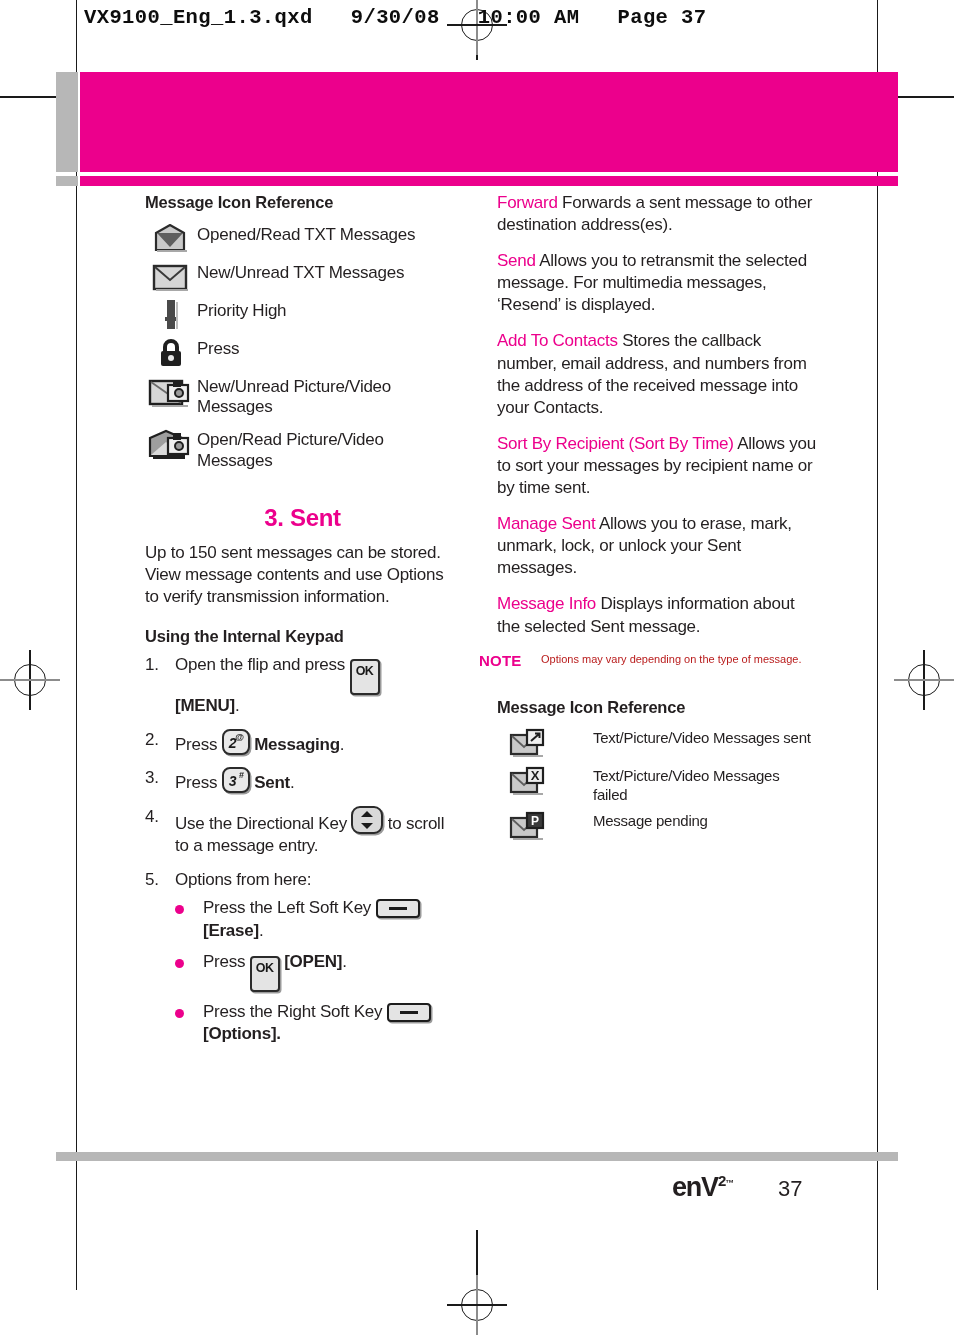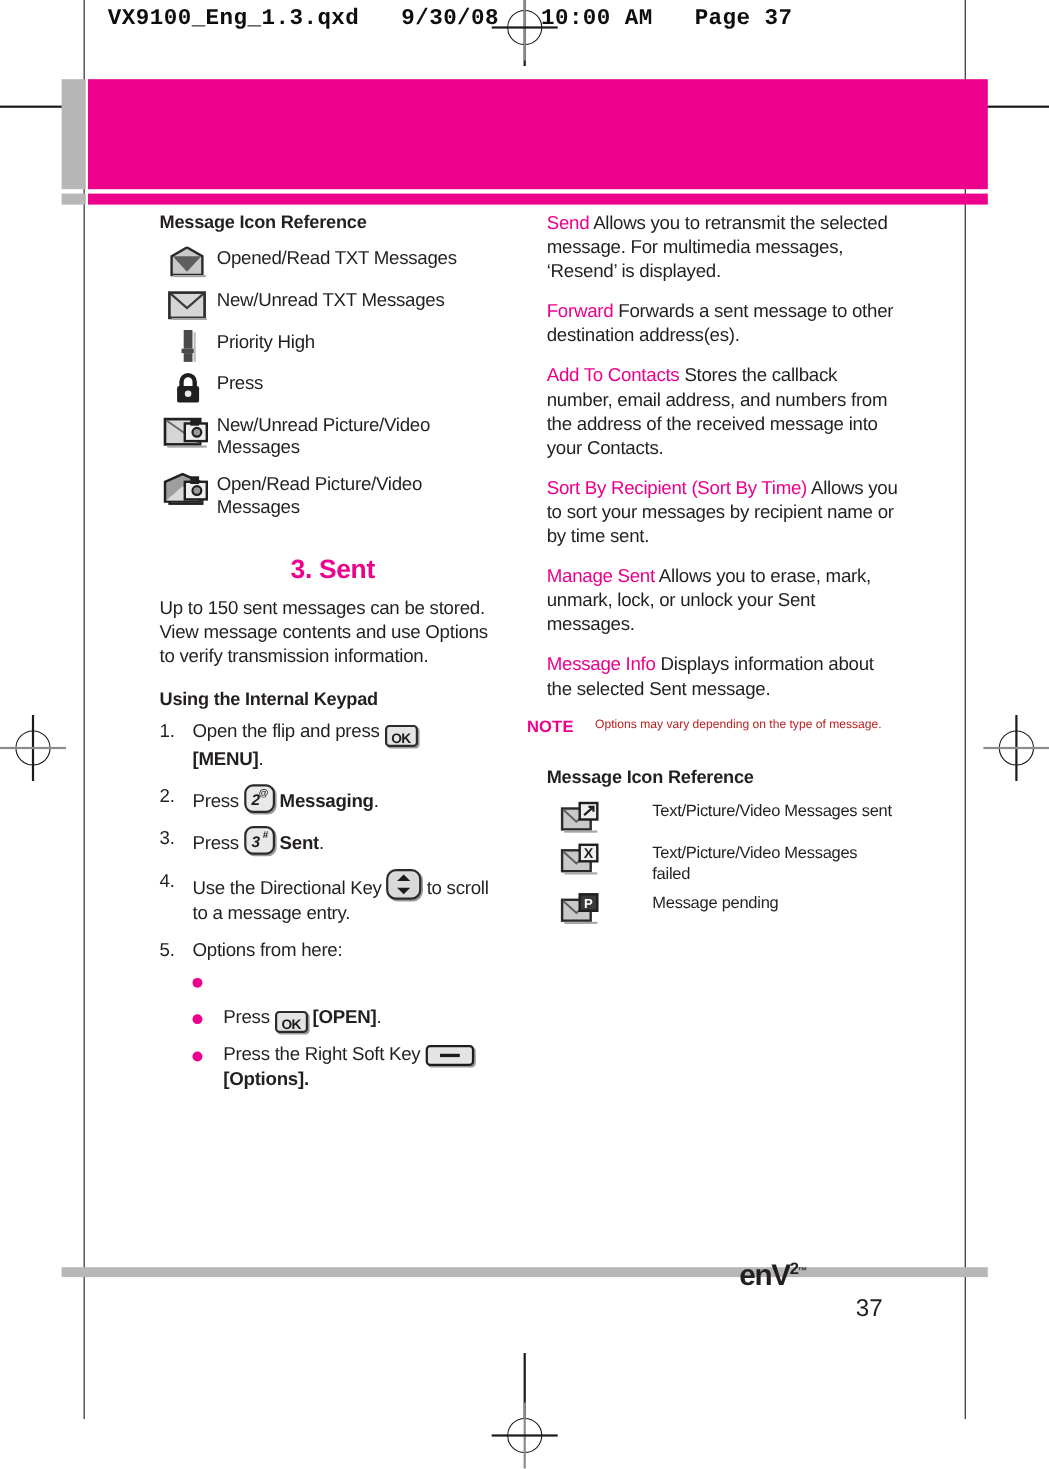--- a/index.html
+++ b/index.html
@@ -22,21 +22,21 @@
   .regmark { position:absolute; width:60px; height:60px; }
   .regmark .circ { position:absolute; left:14px; top:14px; width:32px; height:32px;
                    border:1.3px solid #1a1a1a; border-radius:50%; }
   .regmark .vl { position:absolute; left:29.3px; top:0; width:1.4px; height:60px; background:#1a1a1a; }
   .regmark .hl { position:absolute; top:29.3px; left:0; height:1.4px; width:60px; background:#8c8c8c; }
   .regmark.gray .vl { background:#8c8c8c; }
   .regmark.gray .hl { background:#1a1a1a; }
 
   
   .fileline {
-    position:absolute; left:98px; top:6px;
+    position:absolute; left:84px; top:6px;
     font-family:"Liberation Mono", monospace;
     font-size:20.5px; font-weight:700; letter-spacing:0.4px;
     color:#0d0d0d; white-space:pre;
   }
 
   
   .banner-tab { position:absolute; left:56px; top:72px; width:22px; height:100px; background:#b7b7b7; }
   .banner { position:absolute; left:80px; top:72px; width:818px; height:100px; background:#ec008c; }
   .banner-rule-tab { position:absolute; left:56px; top:176px; width:22px; height:10px; background:#b7b7b7; }
   .banner-rule { position:absolute; left:80px; top:176px; width:818px; height:10px; background:#ec008c; }
@@ -79,21 +79,21 @@
   ol.steps > li .num { flex:0 0 30px; }
   ol.steps > li .txt { flex:1; }
   ul.bullets { list-style:none; margin:6px 0 0 0; padding:0; }
   ul.bullets > li { display:flex; margin-bottom:9px; font-size:17px; line-height:1.32; }
   ul.bullets > li .dot { flex:0 0 28px; padding-top:1px; }
   ul.bullets > li .dot span { display:inline-block; width:9px; height:9px; border-radius:50%;
                               background:#ec008c; vertical-align:middle; }
 
   
   .key { display:inline-block; vertical-align:-5px; }
-  .key-ok { width:30px; height:20px; border:2.2px solid #2b2b2b; border-radius:4px;
+  .key-ok { width:30px; height:36px; border:2.2px solid #2b2b2b; border-radius:4px;
             background:#e4e4e4; font-size:12.5px; font-weight:700; line-height:20px;
             text-align:center; color:#1a1a1a; letter-spacing:-0.5px;
             box-shadow:1.5px 1.5px 0 #9a9a9a; }
   .key-num { position:relative; width:28px; height:26px; border:2.2px solid #2b2b2b;
              border-radius:8px; background:#e9e9e9; box-shadow:1.5px 1.5px 0 #9a9a9a; }
   .key-num .d { position:absolute; left:5px; top:3px; font-size:14px; font-weight:700;
                 font-style:italic; color:#1a1a1a; }
   .key-num .s { position:absolute; right:4px; top:1px; font-size:9px; font-weight:700;
                 color:#1a1a1a; }
   .key-dir { position:relative; width:32px; height:28px; border:2.4px solid #2b2b2b;
@@ -112,21 +112,21 @@
   svg.glyph { display:block; }
 
   
   .note { display:flex; margin:14px 0 0 -18px; }
   .note .nlabel { flex:0 0 62px; font-size:15px; font-weight:700; color:#ec008c;
                   letter-spacing:0.2px; }
   .note .ntext { flex:1; font-size:11px; line-height:1.32; color:#b91c1c; }
 
   
   .footer-rule { position:absolute; left:56px; top:1152px; width:842px; height:9px; background:#b7b7b7; }
-  .footer-logo { position:absolute; left:672px; top:1144px; font-size:27px; font-weight:700;
+  .footer-logo { position:absolute; left:672px; top:1172px; font-size:27px; font-weight:700;
                  letter-spacing:-1.2px; color:#231f20; }
   .footer-logo .sup { font-size:15px; vertical-align:super; font-weight:700; }
   .footer-logo .tm { font-size:9px; vertical-align:super; }
   .footer-page { position:absolute; left:778px; top:1176px; font-size:22px; color:#231f20; }
 </style>
 </head>
 <body>
 
 <div class="pagebox"></div>
 <div class="hairline-h" style="left:0;top:96px;width:60px;"></div>
@@ -262,38 +262,39 @@
       <span class="txt"><span>Use the Directional Key </span><span class="key key-dir"><span class="tri up"></span><span class="tri dn"></span></span><span> to scroll to a message entry.</span></span>
     </li>
     <li style="display:block;">
       <div style="display:flex;">
         <span class="num">5.</span>
         <span class="txt">Options from here:</span>
       </div>
       <ul class="bullets" style="margin-left:30px;">
         <li>
           <span class="dot"><span></span></span>
+          <span><span>Press the Left Soft Key </span><span class="key key-soft"><span class="bar"></span></span><br><span class="bold">[Erase]</span><span>.</span></span>
         </li>
         <li>
           <span class="dot"><span></span></span>
           <span><span>Press </span><span class="key key-ok">OK</span> <span class="bold">[OPEN]</span><span>.</span></span>
         </li>
         <li>
           <span class="dot"><span></span></span>
           <span><span>Press the Right Soft Key </span><span class="key key-soft"><span class="bar"></span></span><br><span class="bold">[Options].</span></span>
         </li>
       </ul>
     </li>
   </ol>
 </div>
 
 <div class="col col-right">
 
+  <p class="body"><span class="magenta">Forward</span><span> Forwards a sent message to other destination address(es).</span></p>
   <p class="body"><span class="magenta">Send</span><span> Allows you to retransmit the selected message. For multimedia messages, ‘Resend’ is displayed.</span></p>
-  <p class="body"><span class="magenta">Forward</span><span> Forwards a sent message to other destination address(es).</span></p>
   <p class="body"><span class="magenta">Add To Contacts</span><span> Stores the callback number, email address, and numbers from the address of the received message into your Contacts.</span></p>
   <p class="body"><span class="magenta">Sort By Recipient (Sort By Time)</span><span> Allows you to sort your messages by recipient name or by time sent.</span></p>
   <p class="body"><span class="magenta">Manage Sent</span><span> Allows you to erase, mark, unmark, lock, or unlock your Sent messages.</span></p>
   <p class="body"><span class="magenta">Message Info</span><span> Displays information about the selected Sent message.</span></p>
 
   <div class="note">
     <div class="nlabel">NOTE</div>
     <div class="ntext">Options may vary depending on the type of message.</div>
   </div>
 

